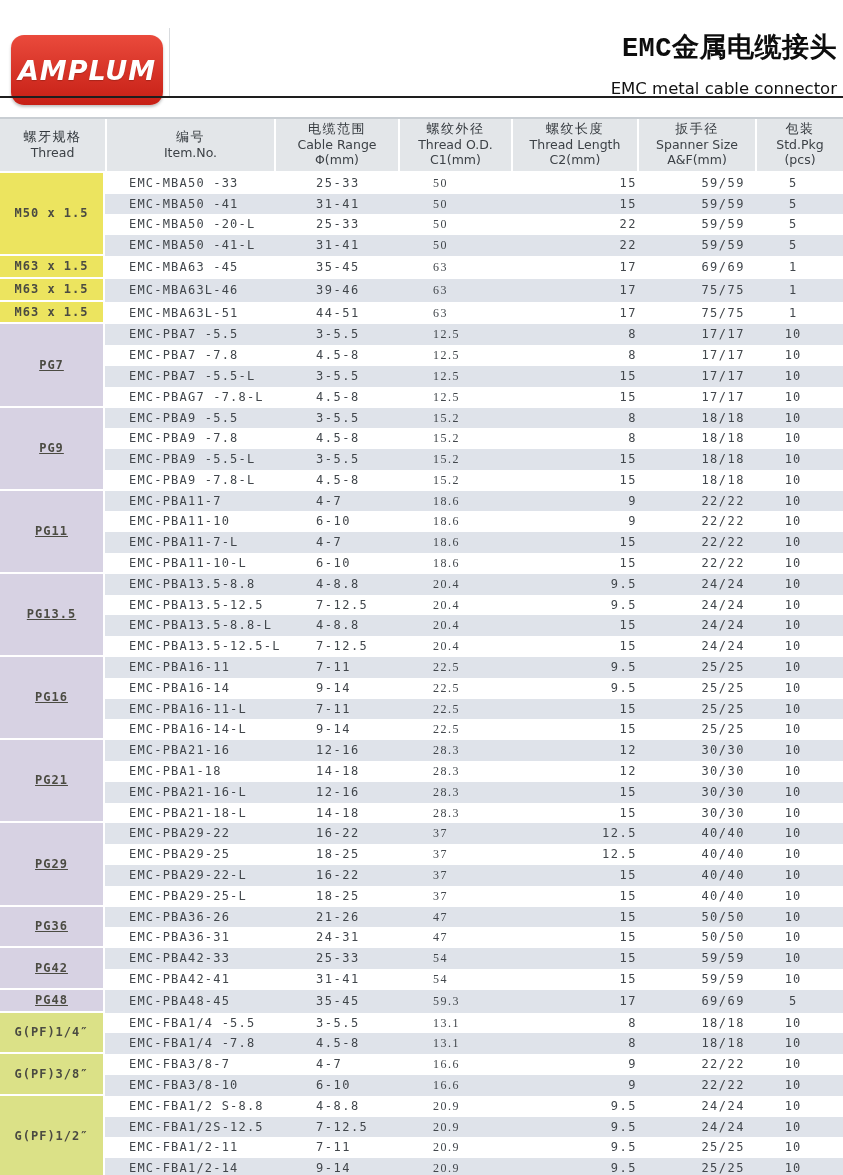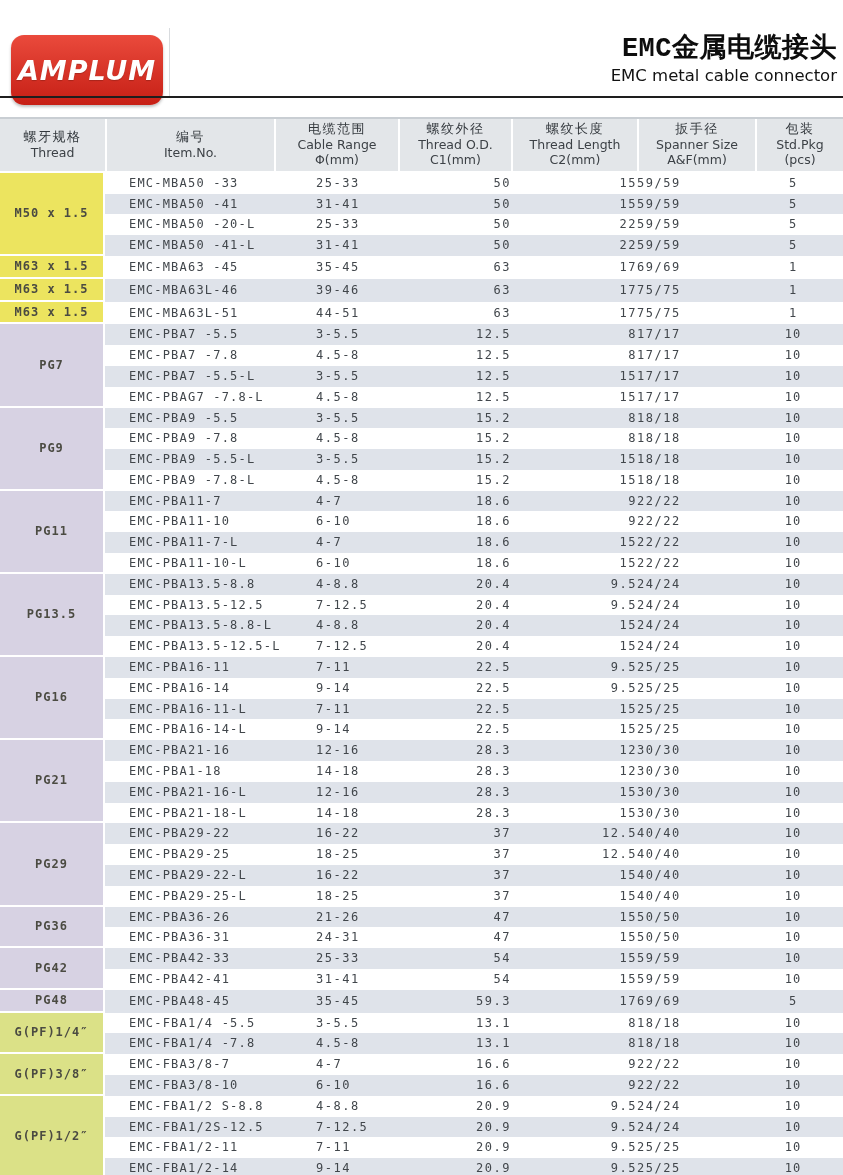--- a/index.html
+++ b/index.html
@@ -20,21 +20,21 @@
     background:linear-gradient(180deg, var(--logo-red-top,#ea4a3c), var(--logo-red-bottom,#c61f15));
     display:flex; align-items:center; justify-content:center;
     box-shadow:0 2px 3px rgba(0,0,0,.25);
   }
   .logo span {
     color:#fff; font-style:italic; font-weight:bold; font-size:27px;
     letter-spacing:1px; text-shadow:0 1px 1px rgba(0,0,0,.2);
   }
   .title-block { position:absolute; right:6px; top:33px; text-align:right; }
   .title-zh { font-size:27px; font-weight:600; color:#0d0d0d; letter-spacing:.5px; line-height:1.2;font-family:Liberation Mono, monospace; }
-  .title-en { font-size:16.5px; color:#121212; margin-top:1px; }
+  .title-en { font-size:16.5px; color:#121212; margin-top:14px; }
   .rule { position:absolute; left:0; top:96px; width:843px; height:2px; background:#1e1e1e; }
 
   
   table {
     position:absolute; left:0; top:117px; width:843px;
     border-collapse:separate; border-spacing:0; table-layout:fixed;
     border-top:2px solid #c9ced3;
   }
   thead th {
     background:var(--header-bg,#e3e6e9); height:53px;
@@ -51,29 +51,29 @@
     height:20.8px; line-height:20.8px; padding:0;
     font-family:"DejaVu Sans Mono","Liberation Mono",monospace;
     font-size:12px; color:#41464b; vertical-align:middle; white-space:nowrap;
   }
   th.gcell {
     border-right:2px solid #fff; border-bottom:2px solid #fff;
     font-weight:600; font-size:12px; color:#4b4b42;
     text-align:center; letter-spacing:1px;
   }
   .g-yellow { background:var(--yellow,#ece45f); }
-  .g-purple { background:var(--purple,#d7d2e3); }
+  .g-purple { background:var(--purple,#d7d2e3);text-decoration:underline; }
   .g-green  { background:var(--green,#dbe187); }
 
   td.stripe   { background:var(--stripe,#dfe3ea); }
   td.item     { text-align:left; padding-left:24px; letter-spacing:1.2px; }
   td.c-range  { text-align:left; padding-left:42px; letter-spacing:1.5px; }
-  td.c-od     { text-align:right; padding-left:35px; letter-spacing:1.5px; }
+  td.c-od     { text-align:left; padding-left:35px; letter-spacing:1.5px;font-family:Liberation Serif, serif; }
   td.c-len    { text-align:right; letter-spacing:1.5px; }
-  td.c-spanner{ text-align:left; padding-right:10px; letter-spacing:1.5px; }
+  td.c-spanner{ text-align:right; padding-right:10px; letter-spacing:1.5px; }
   td.c-pkg    { text-align:center; padding-right:12px; letter-spacing:1px; }
 </style>
 </head>
 <body>
 
 <div class="logo-frame">
   <div class="logo">
     <span>AMPLUM</span>
   </div>
 </div>

